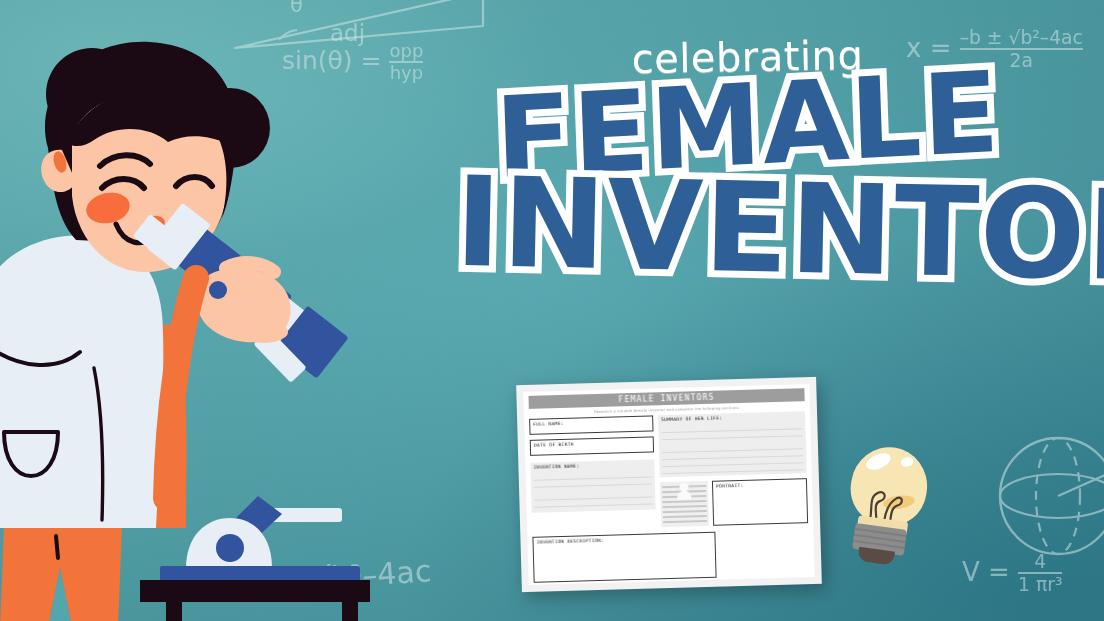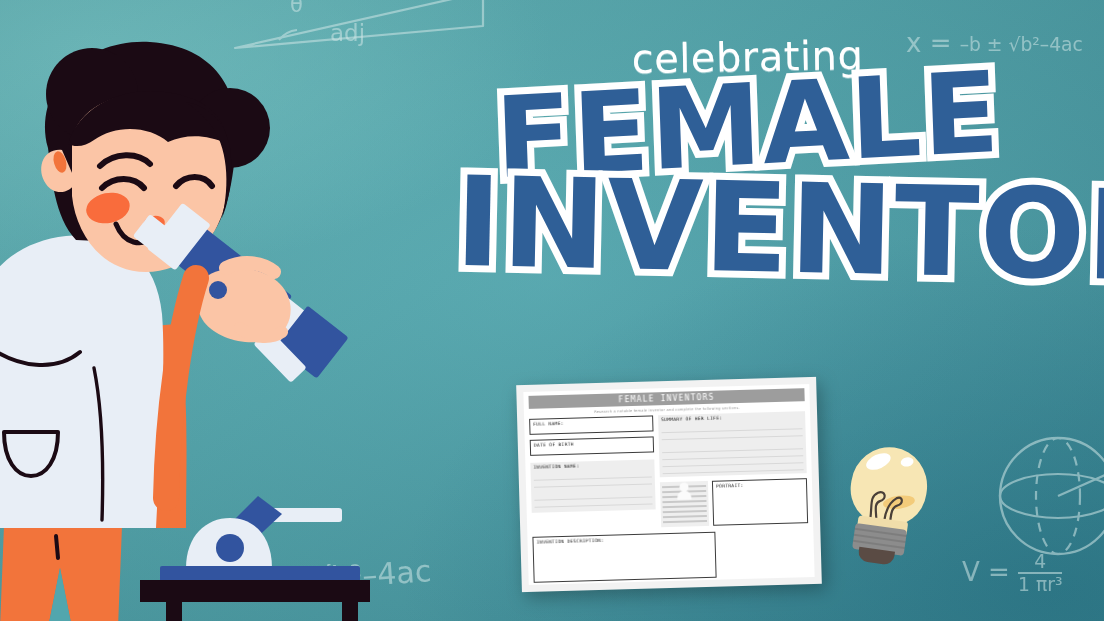--- a/index.html
+++ b/index.html
@@ -135,25 +135,33 @@
   <div class="chalk" id="f-tri">
     <svg width="250" height="70" viewBox="0 0 250 70">
       <path d="M2 58 L250 2 L250 36 Z" fill="none" stroke="#cfe6e6" stroke-width="2.2" stroke-linejoin="round"></path>
       <path d="M46 50 a26 26 0 0 1 18 -10" fill="none" stroke="#cfe6e6" stroke-width="2"></path>
       <text x="57" y="22" font-size="21" fill="#cfe6e6" font-family="DejaVu Sans, sans-serif">θ</text>
     </svg>
   </div>
   <div class="chalk" id="f-sin" style="left:330px;top:20px;font-size:23px;">
     <span>adj</span>
   </div>
+  <div class="chalk" id="f-sin">
+    <span>sin(θ) =</span>
+    <span class="frac">
+      <span class="num">opp</span>
+      <span class="den">hyp</span>
+    </span>
+  </div>
 
   <div class="chalk" id="f-quad">
     <span>x =</span>
     <span class="frac">
       <span class="num">–b ± √b²–4ac</span>
+      <span class="den">2a</span>
     </span>
   </div>
 
   <div class="chalk" id="f-bl">
     <span>–b ± √b²–4ac</span>
   </div>
 
   <div class="chalk" id="f-sphere">
     <svg width="130" height="140" viewBox="0 0 130 140">
       <circle cx="62" cy="68" r="58" fill="none" stroke="#cfe6e6" stroke-width="2.4"></circle>

